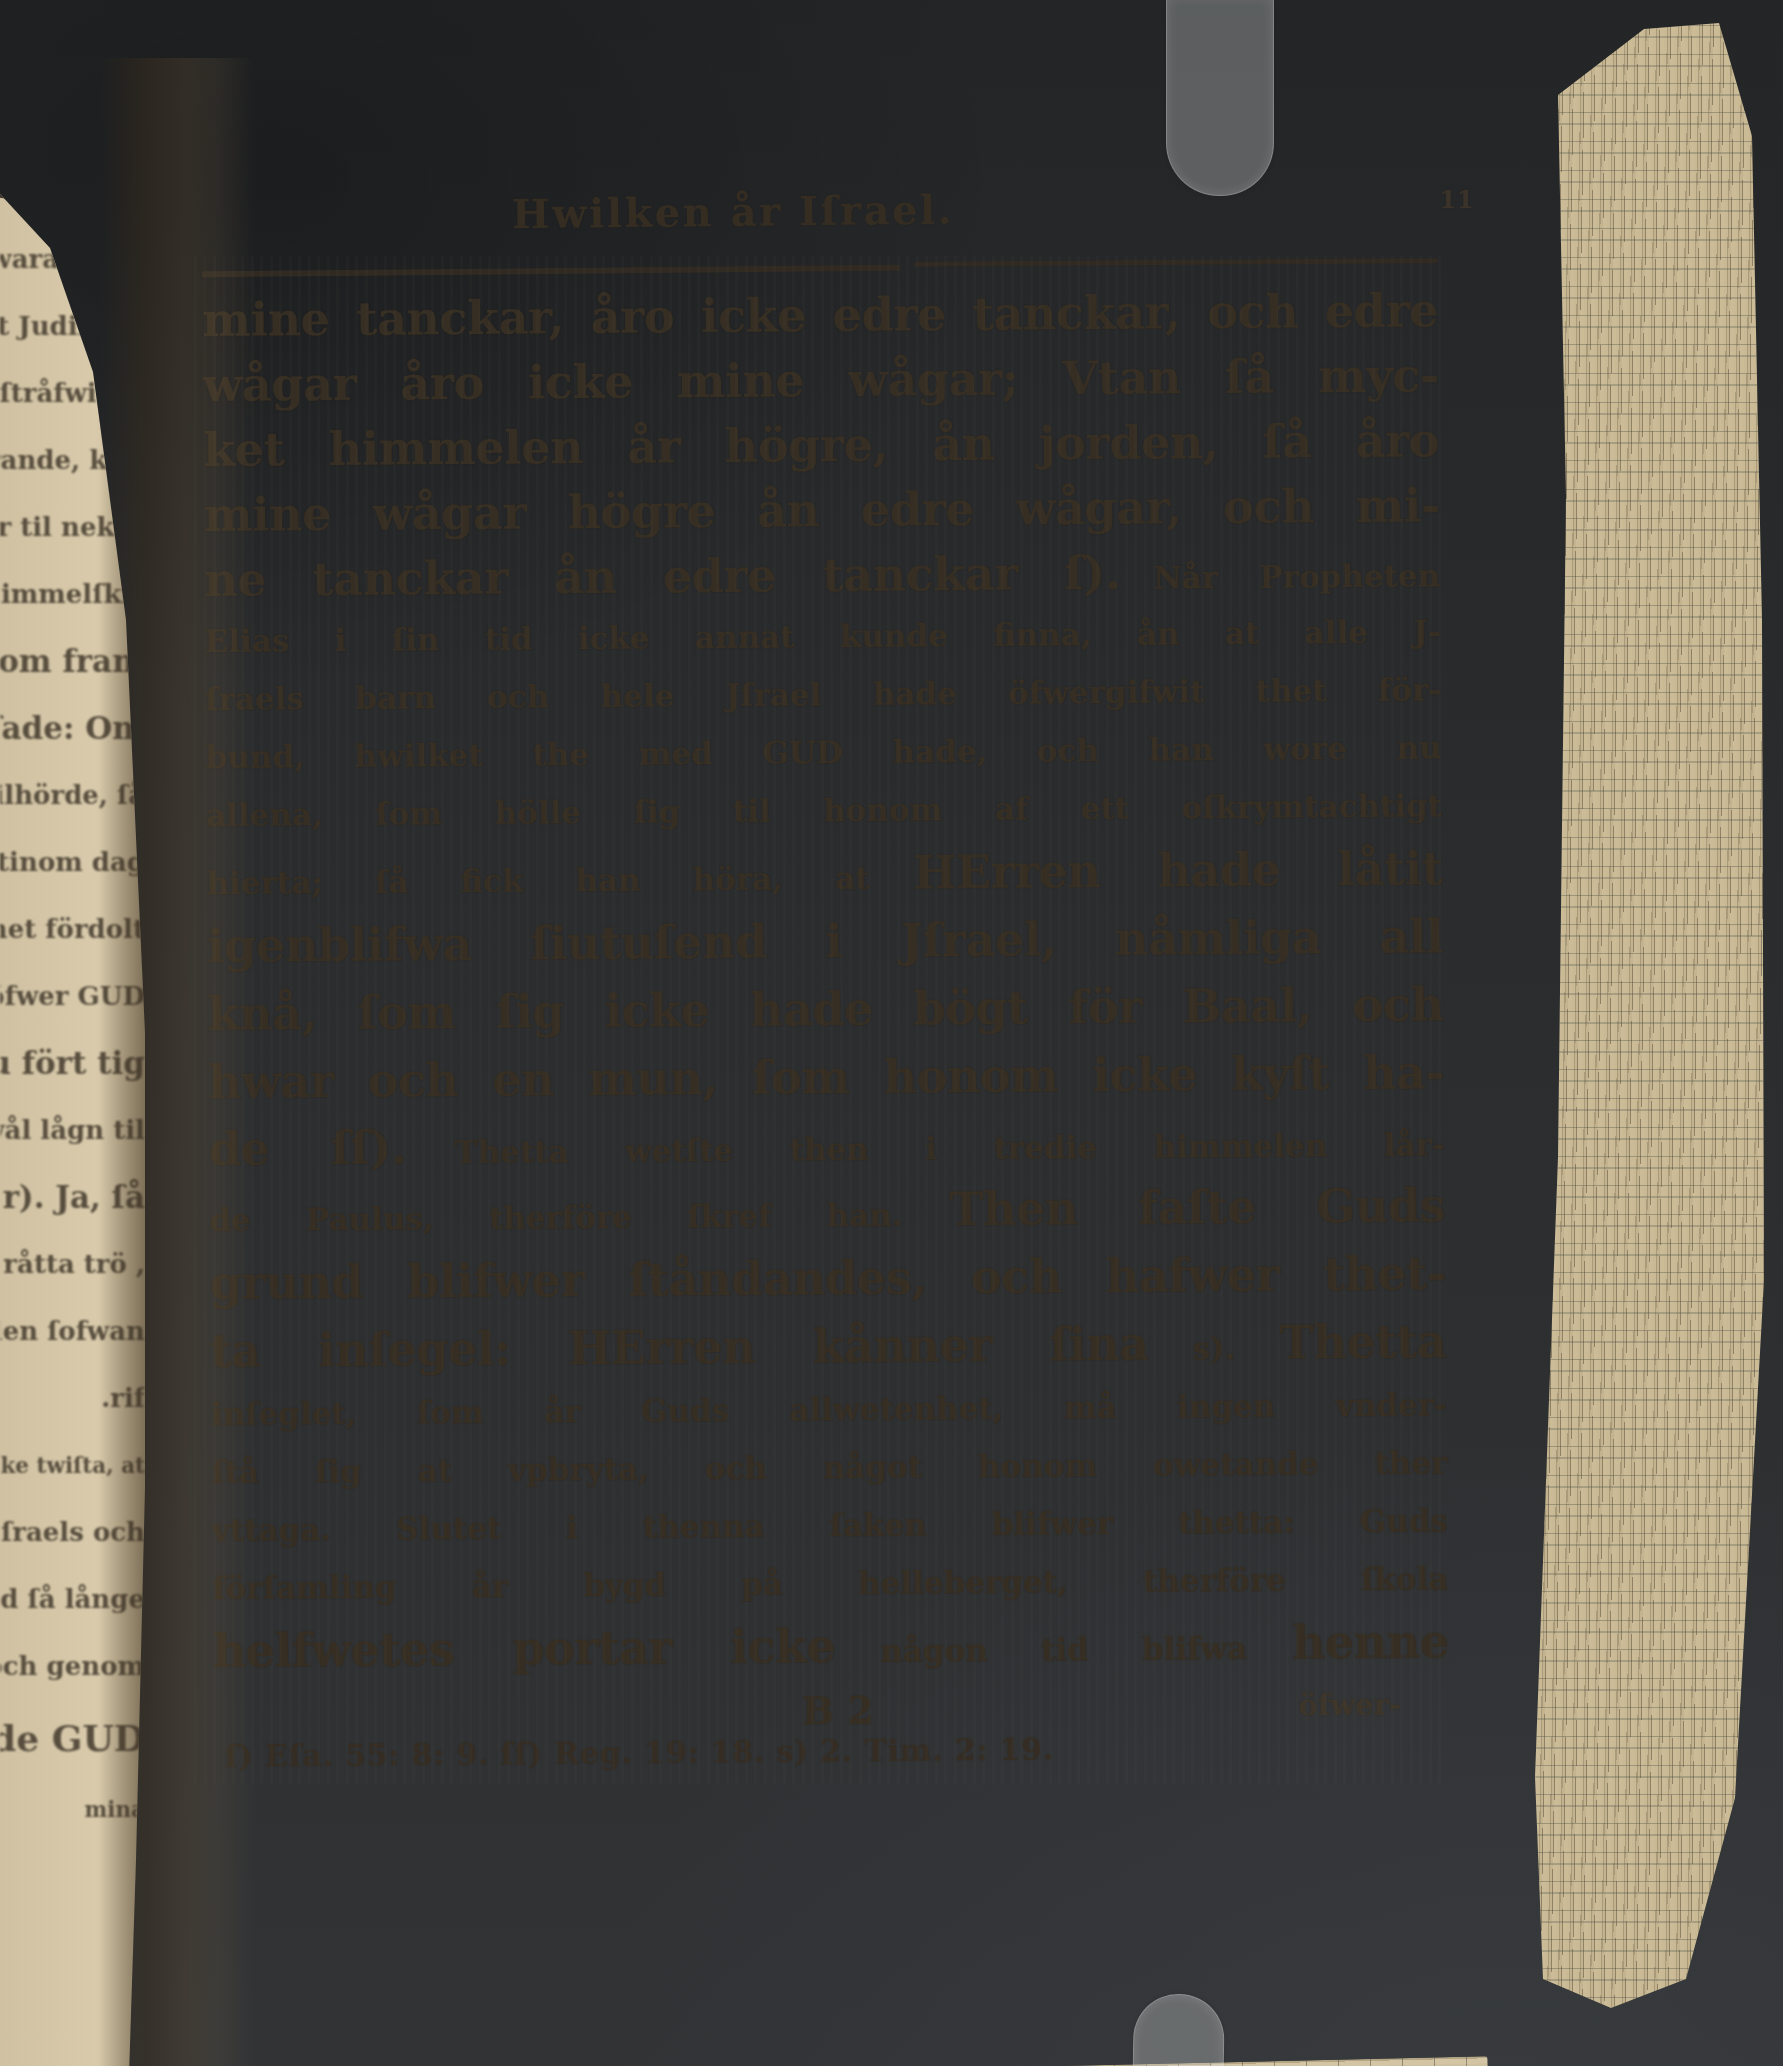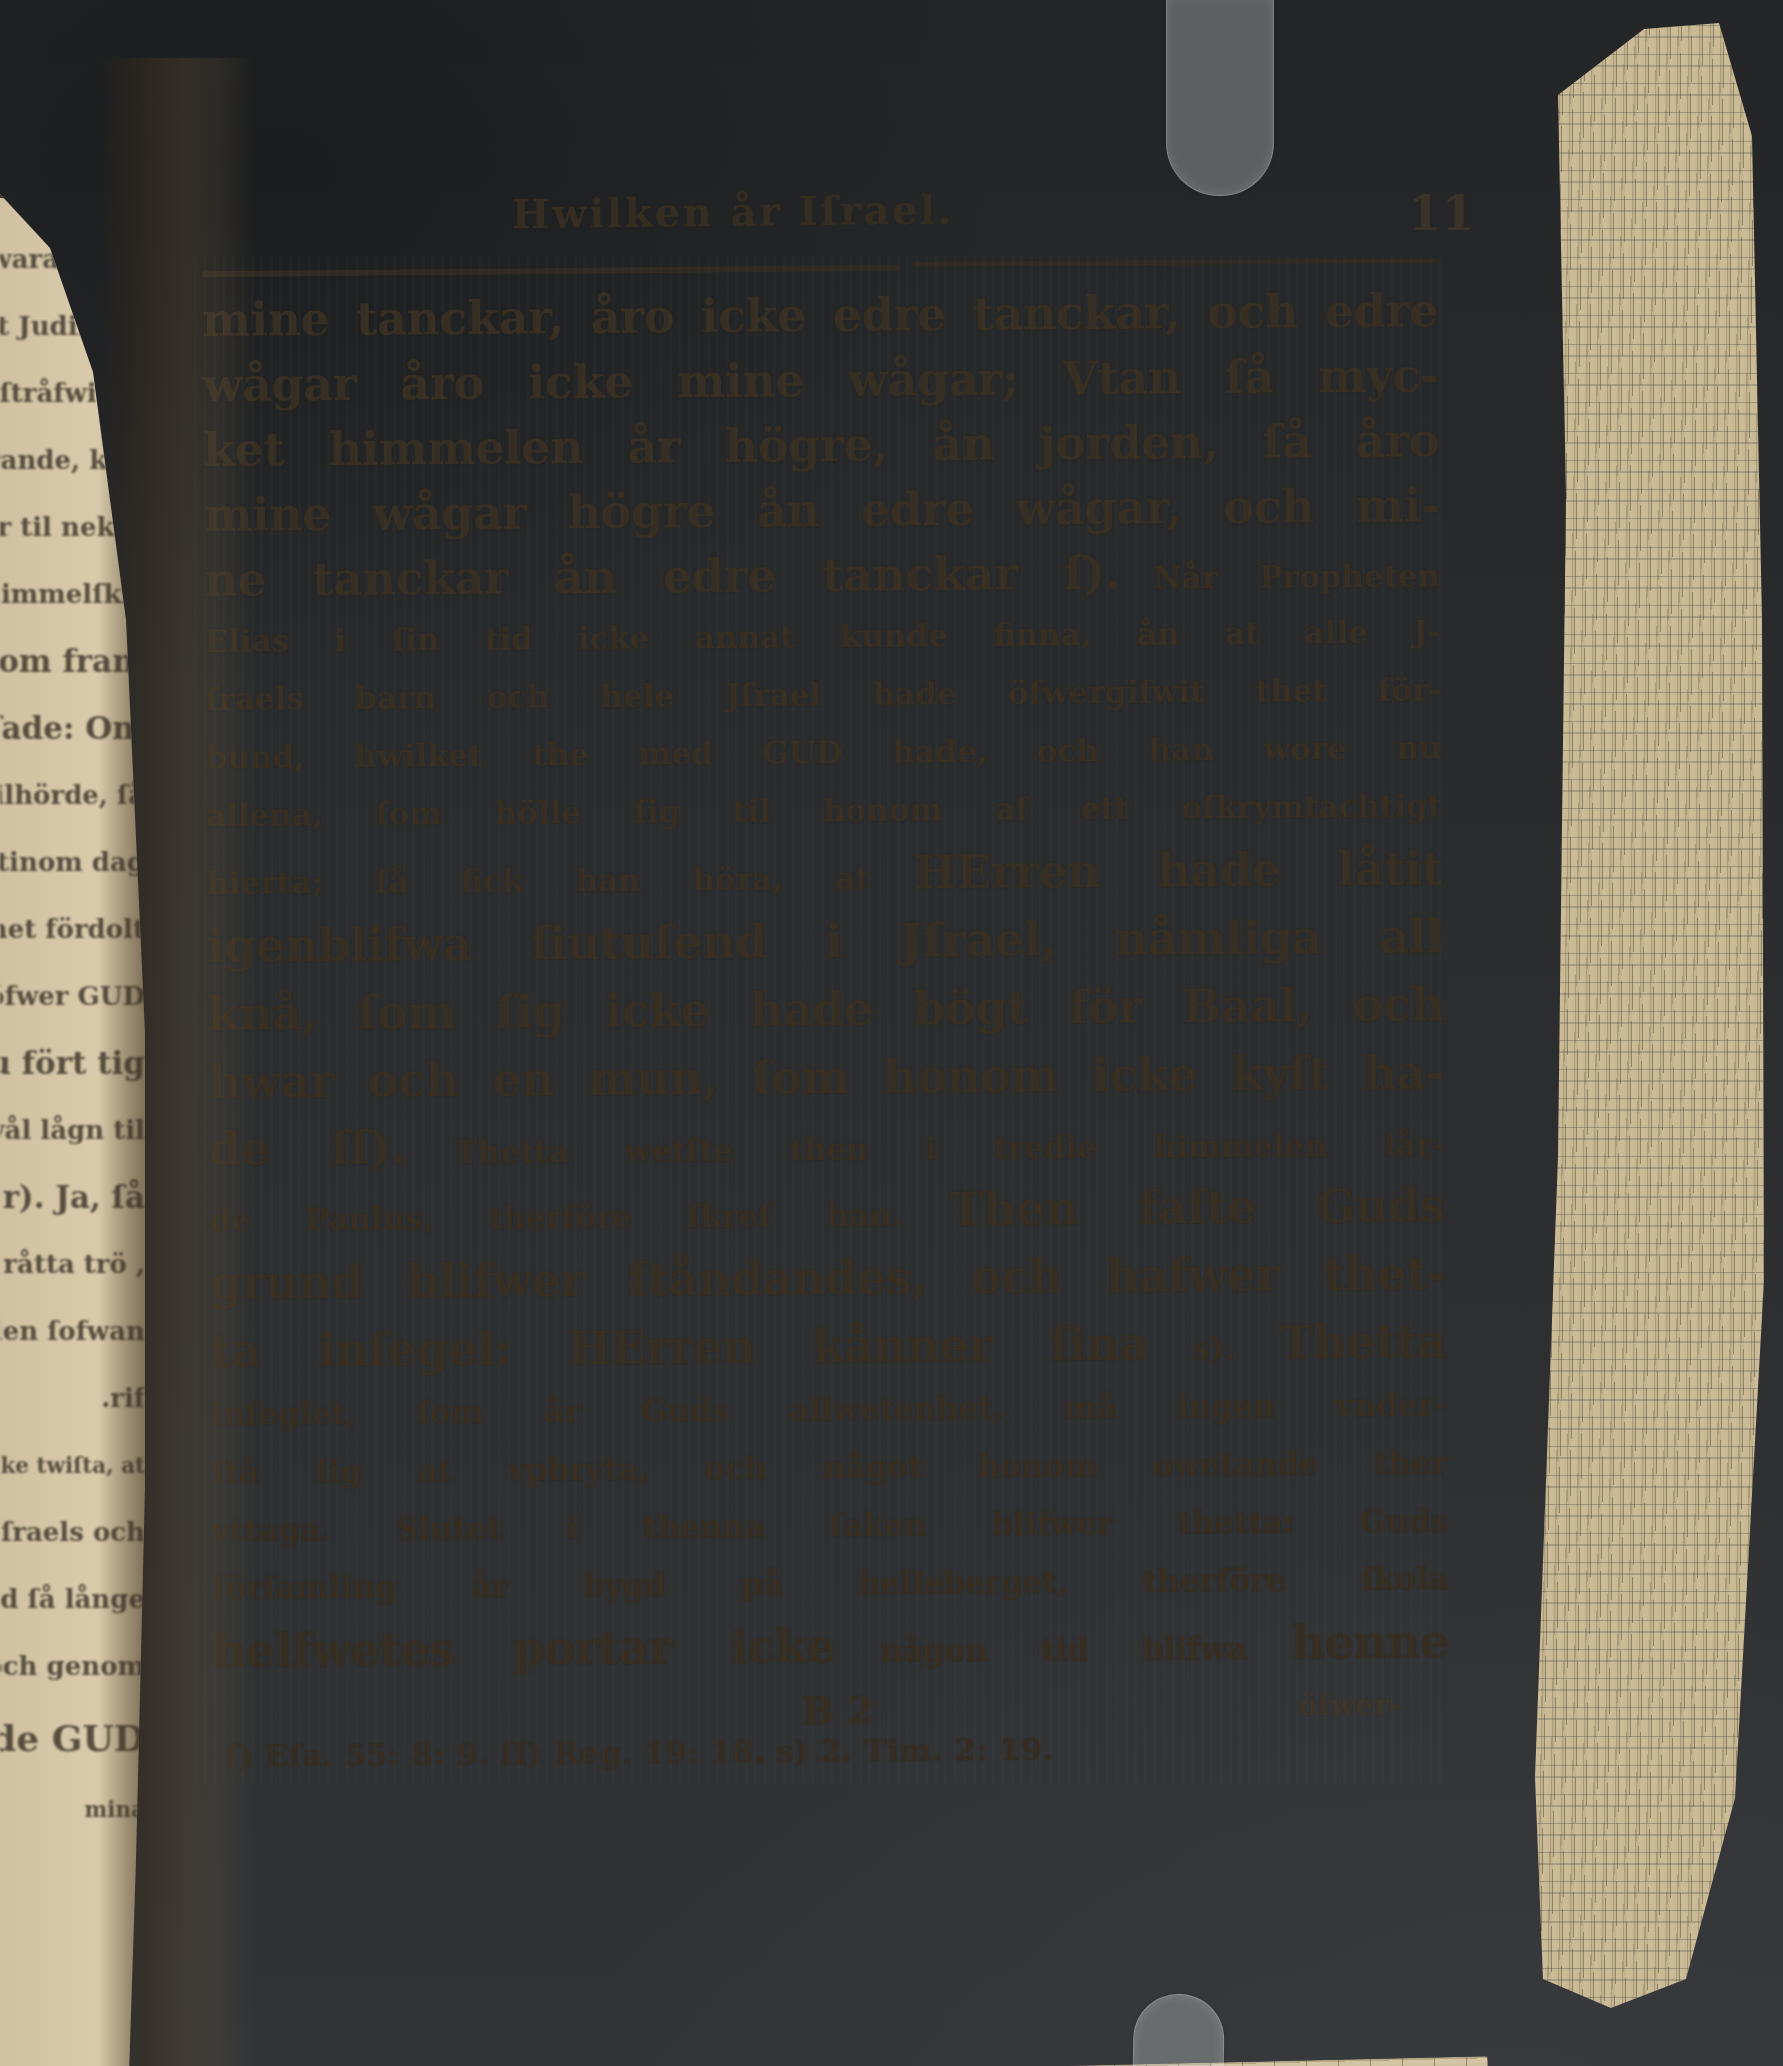--- a/index.html
+++ b/index.html
@@ -53,22 +53,22 @@
     content:"";position:absolute;left:194px;top:256px;width:1252px;height:1529px;
     background:repeating-linear-gradient(90deg, rgba(105,98,82,.07) 0 2.9px, rgba(0,0,0,0) 2.9px 9.5px);
     opacity:.8;
   }
   .running-title{
     position:absolute;left:202px;top:187px;width:1236px;padding-right:174px;box-sizing:border-box;
     text-align:center;font-size:40px;font-weight:700;letter-spacing:2.5px;color:#352d22;
     text-shadow:0 0 1.2px rgba(52,42,28,.45);transform:rotate(-0.6deg);
   }
   .page-number{
-    position:absolute;left:1408px;top:185px;width:66px;text-align:left;
-    font-size:48px;font-weight:700;color:#3b332a;text-shadow:0 0 1.2px rgba(52,42,28,.4);
+    position:absolute;left:1408px;top:185px;width:66px;text-align:right;
+    font-size:25px;font-weight:700;color:#3b332a;text-shadow:0 0 1.2px rgba(52,42,28,.4);
   }
   .rule{position:absolute;background:#302a22;border-radius:1.7px;}
   .rule-left{left:202px;top:268px;width:698px;height:6.2px;transform:rotate(-0.55deg);}
   .rule-right{left:914px;top:260px;width:524px;height:5.4px;transform:rotate(-0.4deg);}
   .body{
     position:absolute;left:202px;top:289px;width:1236px;
     transform:rotate(-0.45deg);transform-origin:left top;
     color:#362e23;font-weight:700;
     text-shadow:0 0 1.2px rgba(50,40,26,.42), 0.4px 0.4px 0 rgba(50,40,26,.18);
   }

